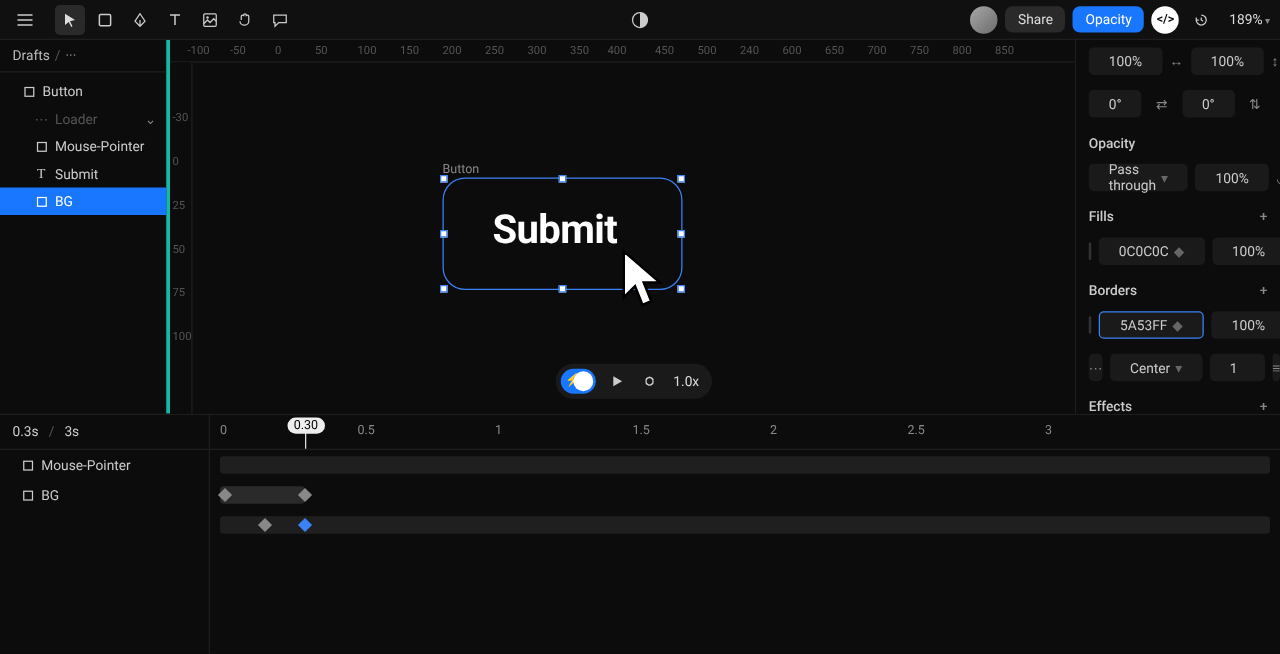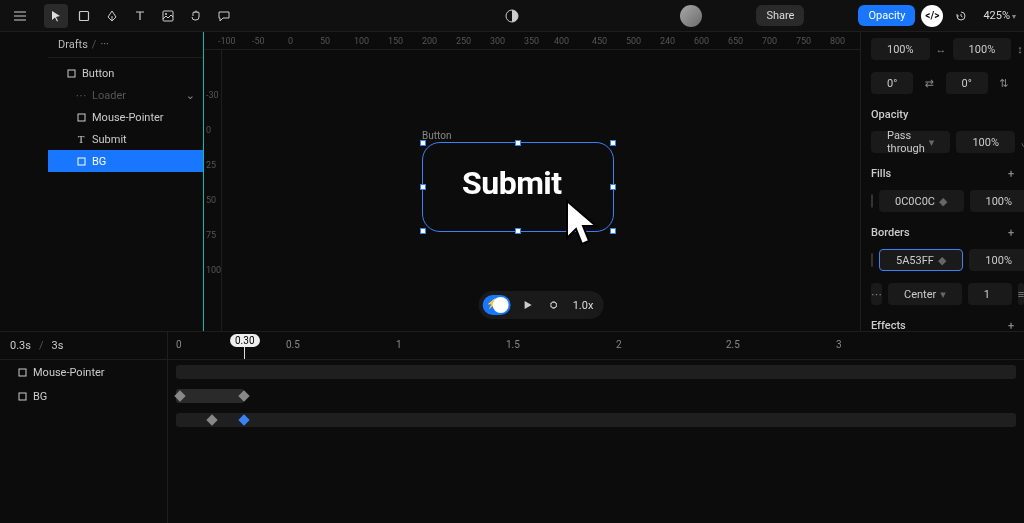--- a/index.html
+++ b/index.html
@@ -6,28 +6,28 @@
 html, body { width: 1024px; height: 523px; background: #0c0c0c; color: #ccc; overflow: hidden; font-size: 11px; }
 .app { display: flex; flex-direction: column; width: 100%; height: 100%; }
 
 
 .toolbar { height: 32px; background: #101010; border-bottom: 1px solid #1e1e1e; display: flex; align-items: center; padding: 0 8px; gap: 4px; }
 .tool-btn { width: 24px; height: 24px; display: flex; align-items: center; justify-content: center; border-radius: 4px; cursor: pointer; color: #ccc; }
 .tool-btn.active { background: #2a2a2a; }
 .toolbar-center { position: absolute; left: 50%; transform: translateX(-50%); }
 .toolbar-right { margin-left: auto; display: flex; align-items: center; gap: 6px; }
 .avatar { width: 22px; height: 22px; border-radius: 50%; background: linear-gradient(135deg,#a8a8a8,#6b6b6b); }
-.btn-pill { padding: 4px 10px; border-radius: 6px; background: #2a2a2a; color: #ddd; cursor: pointer; font-size: 11px; margin-left: 48px; }
+.btn-pill { padding: 4px 10px; border-radius: 6px; background: #2a2a2a; color: #ddd; cursor: pointer; font-size: 11px; }
 .btn-pill.primary { background: #1976ff; color: #fff; }
 .round-icon { width: 22px; height: 22px; border-radius: 50%; background: #fff; color: #000; display:flex; align-items:center; justify-content:center; font-size:10px; font-weight:600;}
 .zoom { font-size: 11px; color: #ddd; padding-left:4px;}
 
 
 .main { flex: 1; display: flex; min-height: 0; }
-.sidebar-left { width: 204px; background: #0c0c0c; border-right: 1px solid #14b8a6; display: flex; flex-direction: column; padding-left: 48px; }
+.sidebar-left { width: 136px; background: #0c0c0c; border-right: 3px solid #14b8a6; display: flex; flex-direction: column; }
 .crumb { padding: 6px 10px; font-size: 11px; color: #bbb; display:flex; align-items:center; gap:4px; border-bottom:1px solid #1e1e1e;}
 .crumb .more { color:#888; }
 .layer-tree { padding: 4px 0; }
 .layer { display: flex; align-items: center; height: 22px; padding-left: 18px; font-size: 11px; color: #ccc; gap: 6px; cursor:pointer;}
 .layer.d1 { padding-left: 28px; }
 .layer.dim { color: #555; }
 .layer.selected { background: #1976ff; color: #fff; border-radius: 0; }
 .layer .ico { width: 10px; height: 10px; display:inline-flex; align-items:center; justify-content:center; }
 .layer .exp { margin-left:auto; margin-right:8px; color:#888;}
 
@@ -143,21 +143,21 @@
     <div class="toolbar-right">
       <div class="avatar"></div>
       <div class="btn-pill">Share</div>
       <div class="btn-pill primary">Opacity</div>
       <div class="round-icon">&lt;/&gt;</div>
       <div class="tool-btn">
           <svg width="14" height="14" viewBox="0 0 14 14">
             <path d="M7 3 a4 4 0 1 1 -4 4 M3 5 v2 h2 M7 5 v2 l1.5 1" stroke="#ccc" fill="none"></path>
           </svg>
         </div>
-      <div class="zoom"><span>425%</span><span style="color:#888;font-size:8px;"> ▾</span></div>
+      <div class="zoom"><span>189%</span><span style="color:#888;font-size:8px;"> ▾</span></div>
     </div>
   </div>
 
   <div class="main">
 
     <div class="sidebar-left">
       <div class="crumb">
         <span>Drafts</span>
           <span style="color:#555">/</span>
           <span class="more">···</span>

